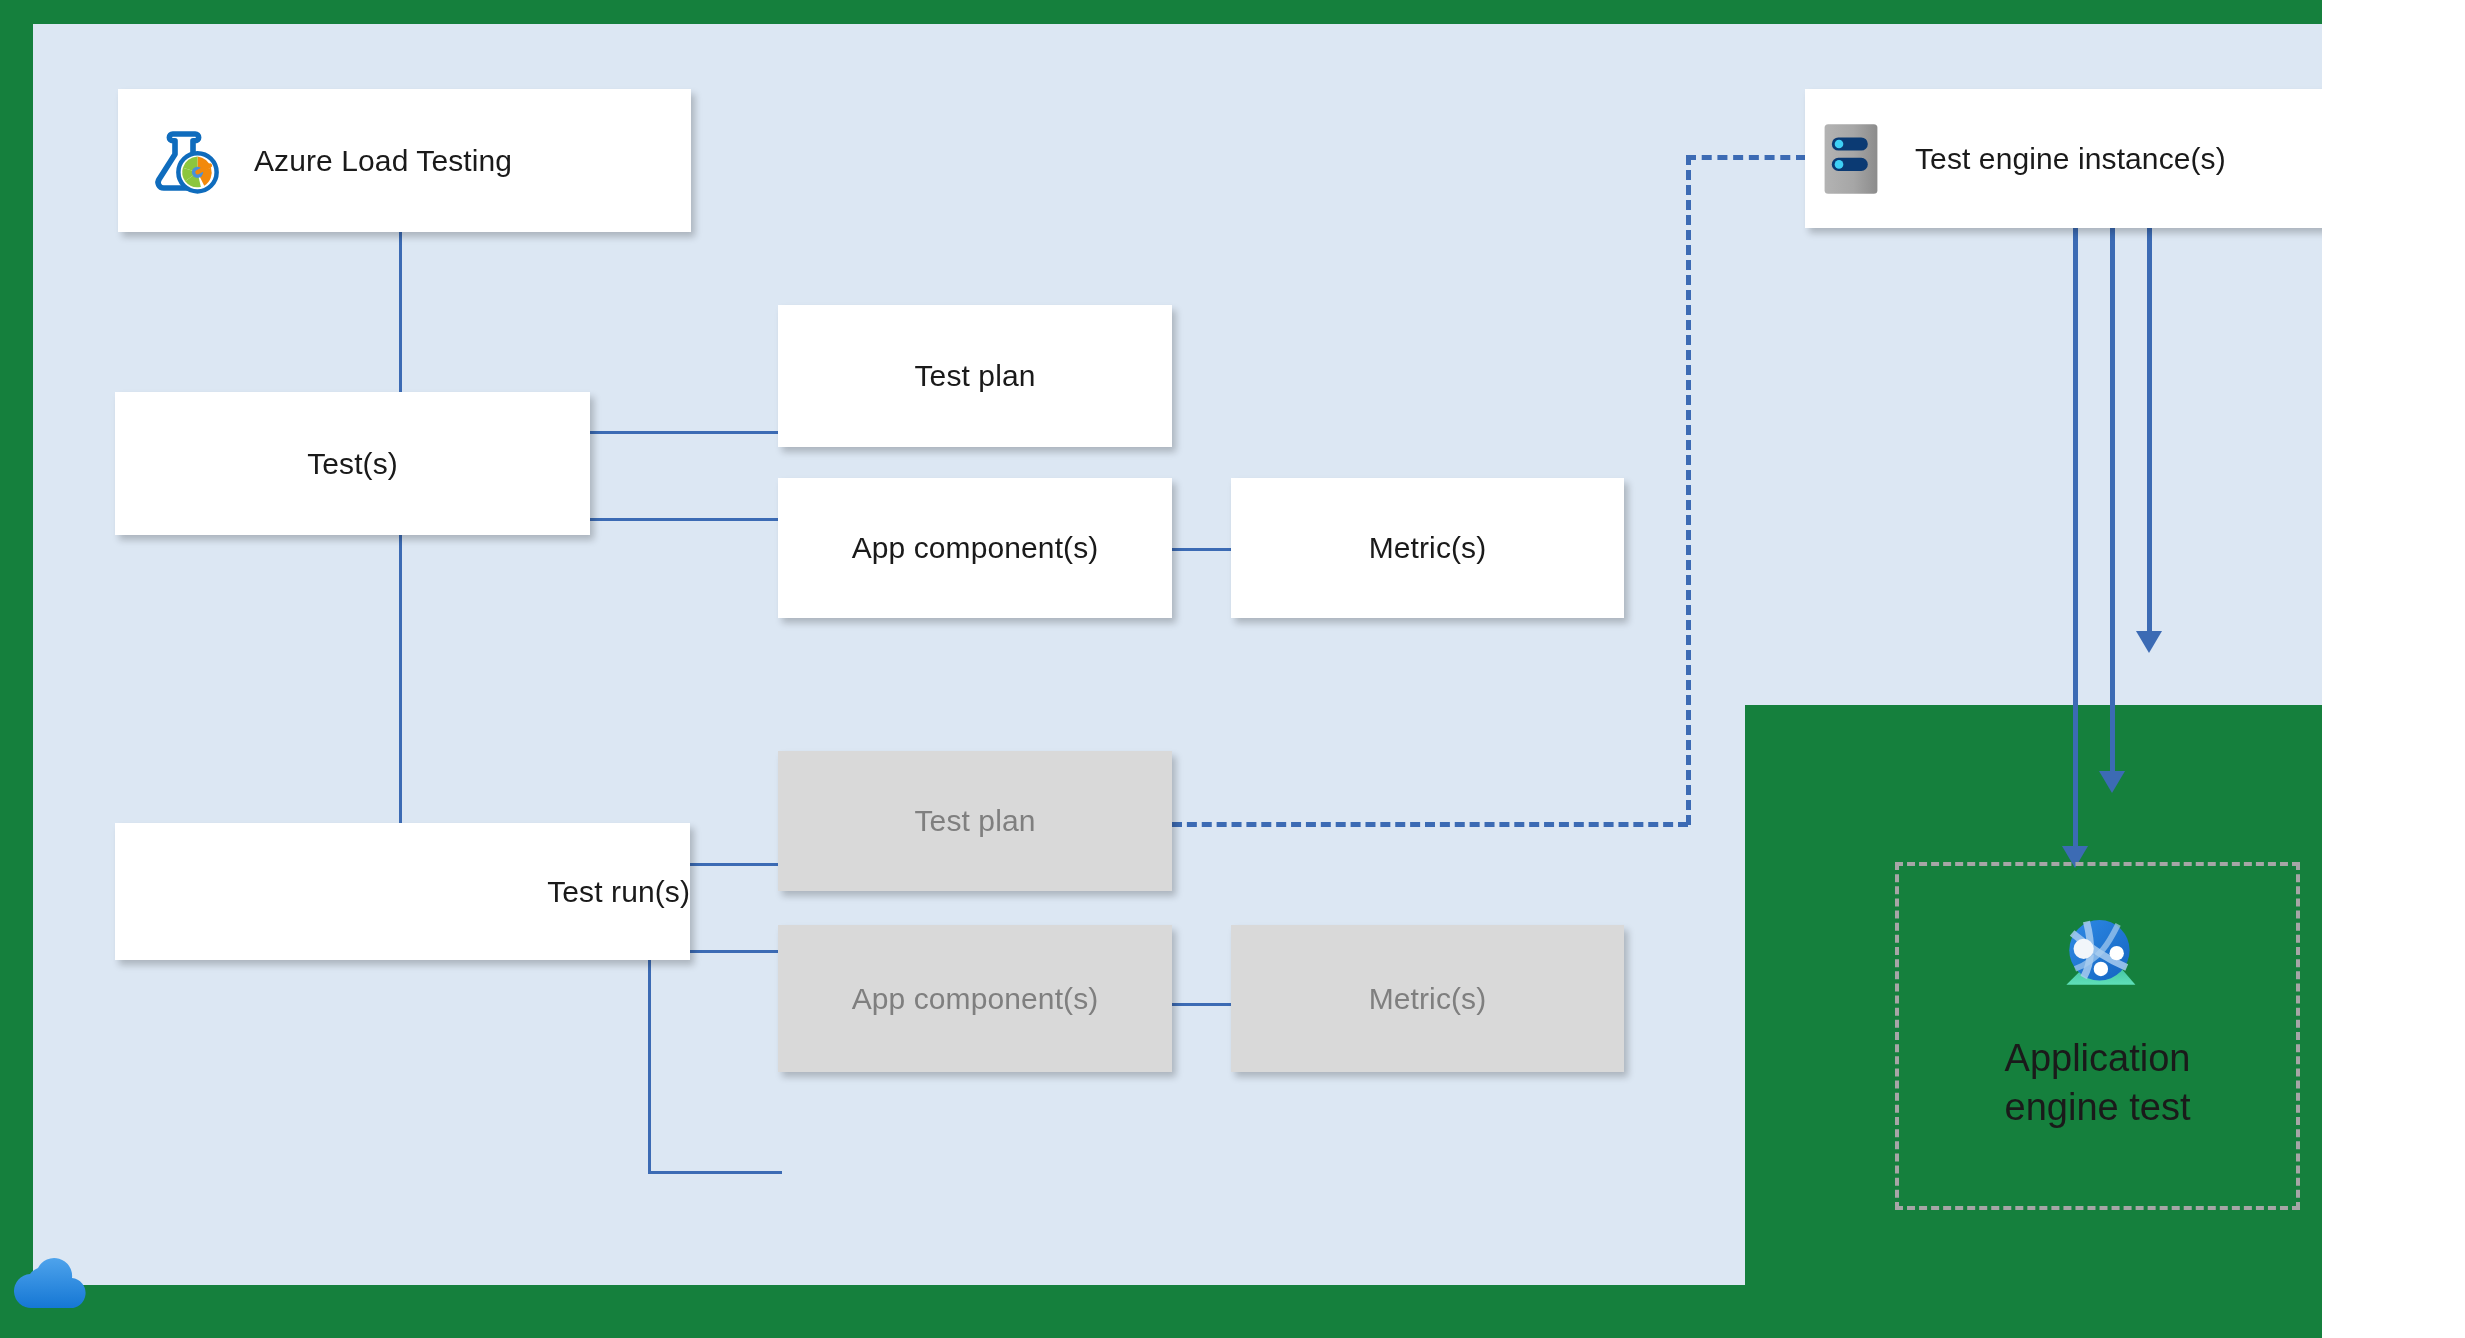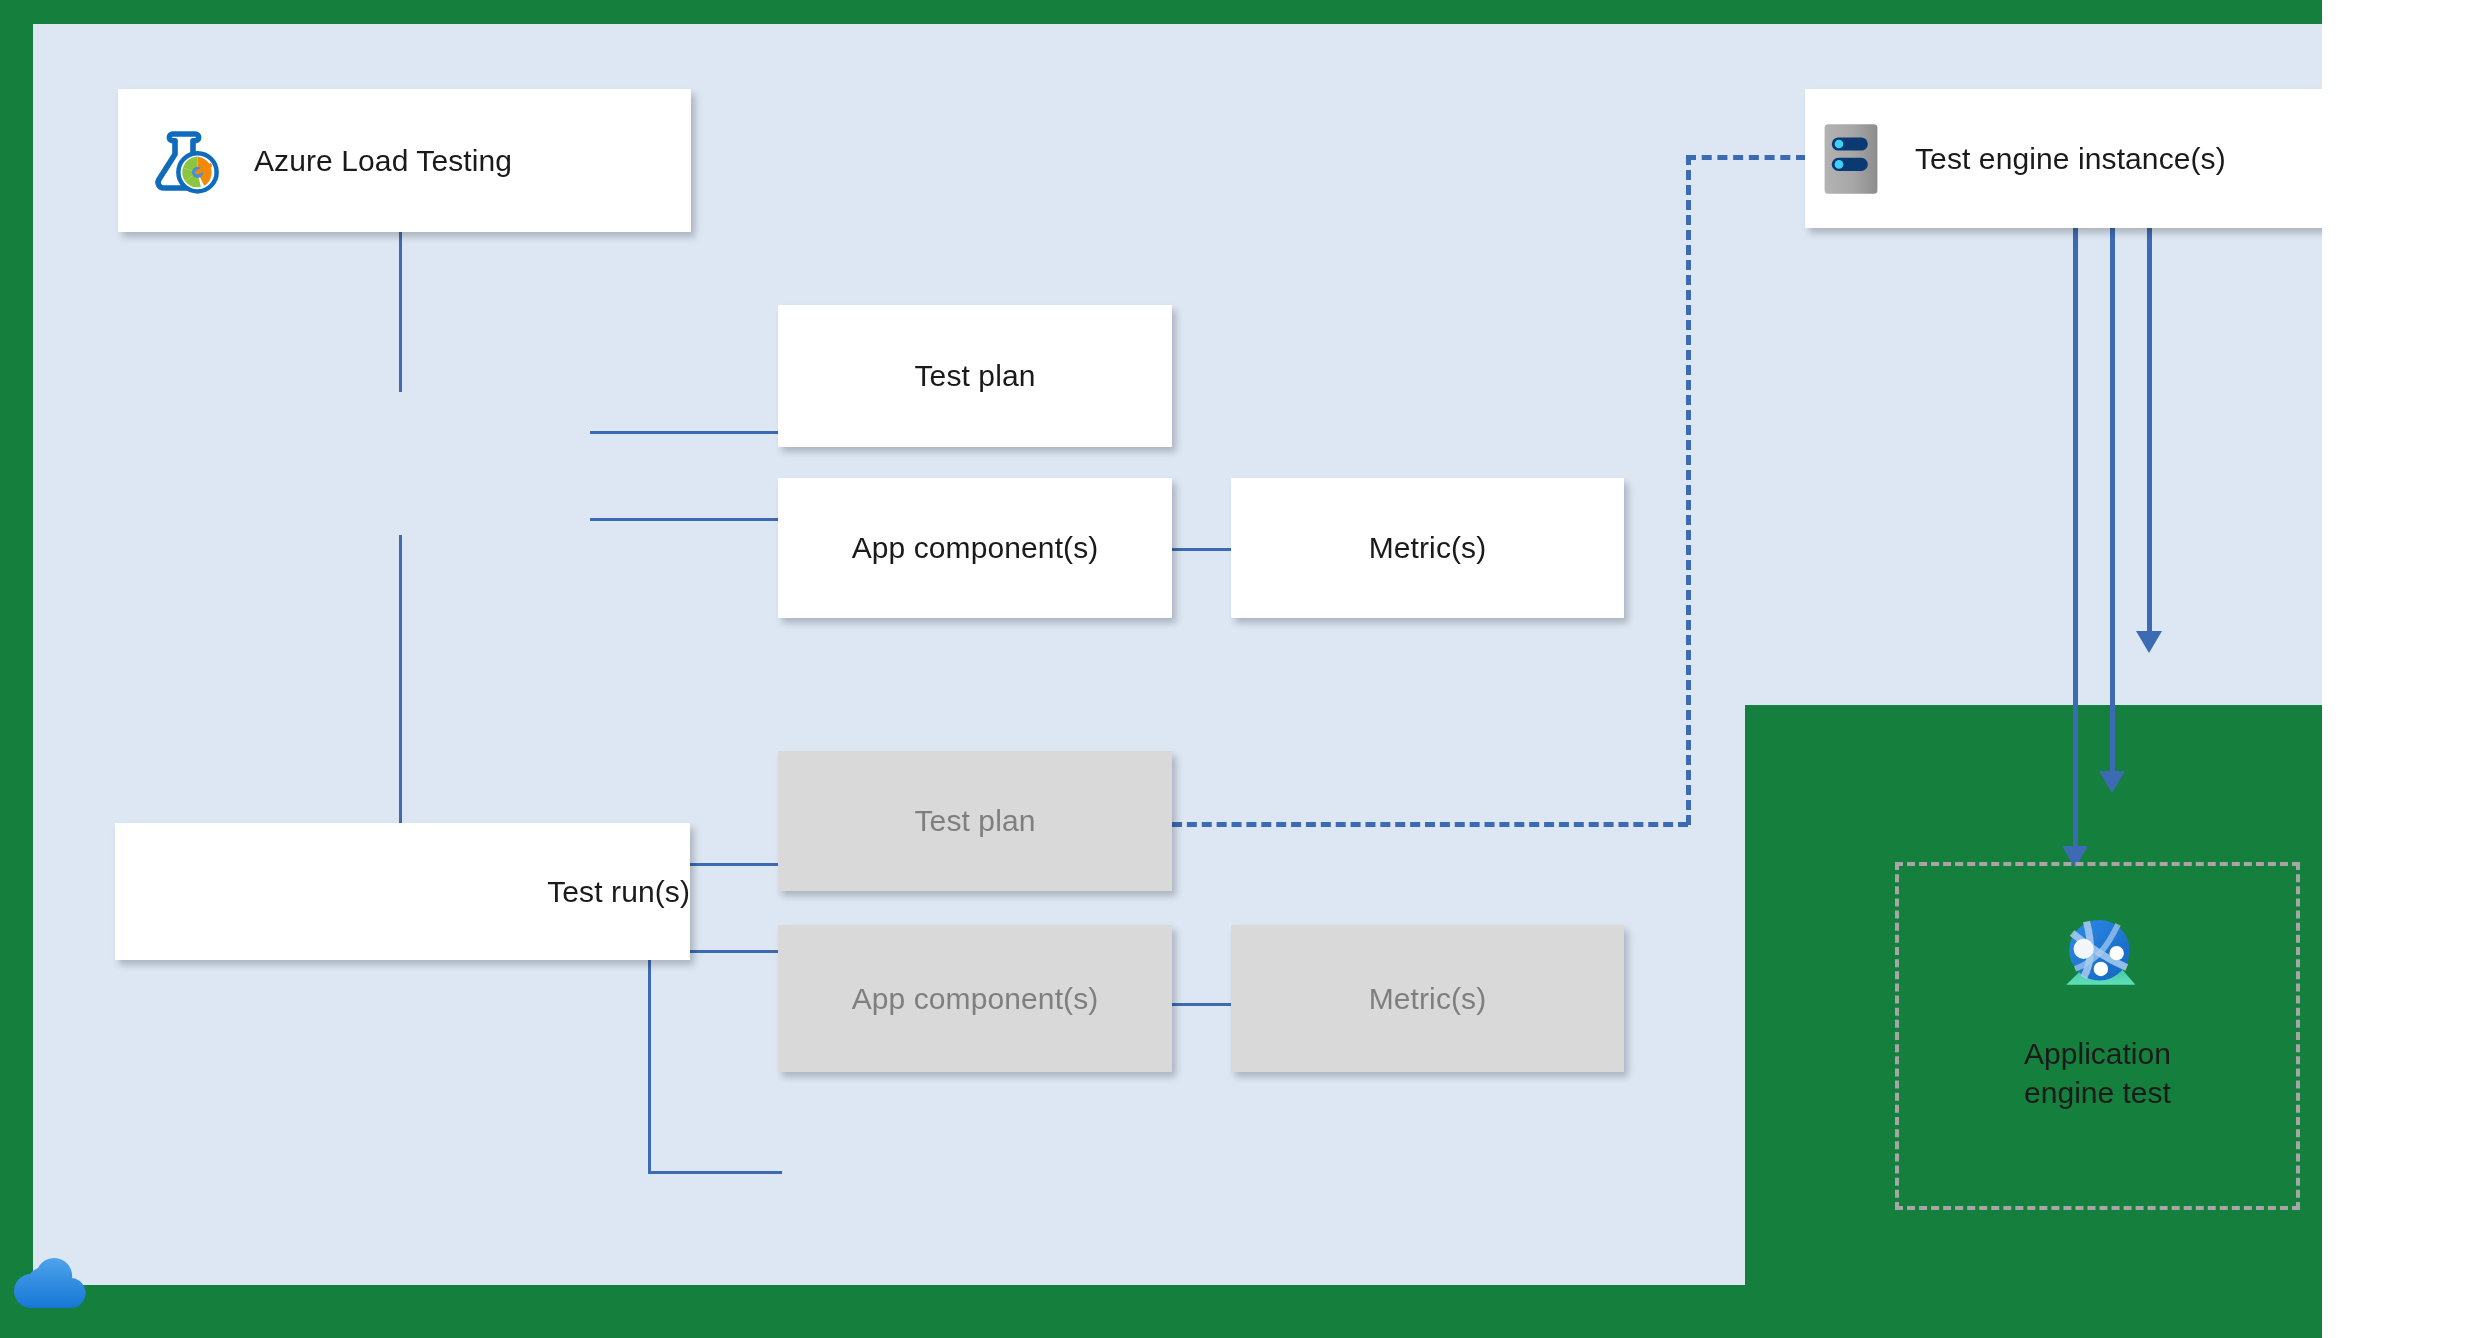--- a/index.html
+++ b/index.html
@@ -60,21 +60,21 @@
     border: 4px dashed #a6a6a6;
     background: transparent;
     display: flex;
     flex-direction: column;
     align-items: center;
     justify-content: flex-start;
     padding-top: 44px;
   }
   .aut-label {
     margin-top: 32px;
-    font-size: 30px;
+    font-size: 38px;
     color: #1a1a1a;
     line-height: 1.3;
     text-align: center;
   }
 
   
   .line-h, .line-v {
     position: absolute;
     background: #3c6bb4;
   }
@@ -157,20 +157,23 @@
         <path d="M44 42 L33 50 A14 14 0 0 1 31 38 Z" fill="#8cc63e"></path>
         <path d="M44 42 L31 38 A14 14 0 0 1 44 28 Z" fill="#8cc63e"></path>
         <path d="M44 42 L33 50 A14 14 0 0 0 47 55 Z" fill="#8cc63e"></path>
         <circle cx="44" cy="42" r="5" fill="#4a90d9"></circle>
         <path d="M44 42 L55 36" stroke="#f2890b" stroke-width="4" stroke-linecap="round"></path>
       </svg>
     </span>
     <span>Azure Load Testing</span>
   </div>
 
+  <div class="node" style="left:115px; top:392px; width:475px; height:143px;">
+    <span>Test(s)</span>
+  </div>
 
   <div class="node" style="left:778px; top:305px; width:394px; height:142px;">
     <span>Test plan</span>
   </div>
 
   <div class="node" style="left:778px; top:478px; width:394px; height:140px;">
     <span>App component(s)</span>
   </div>
 
   <div class="node" style="left:1231px; top:478px; width:393px; height:140px;">

